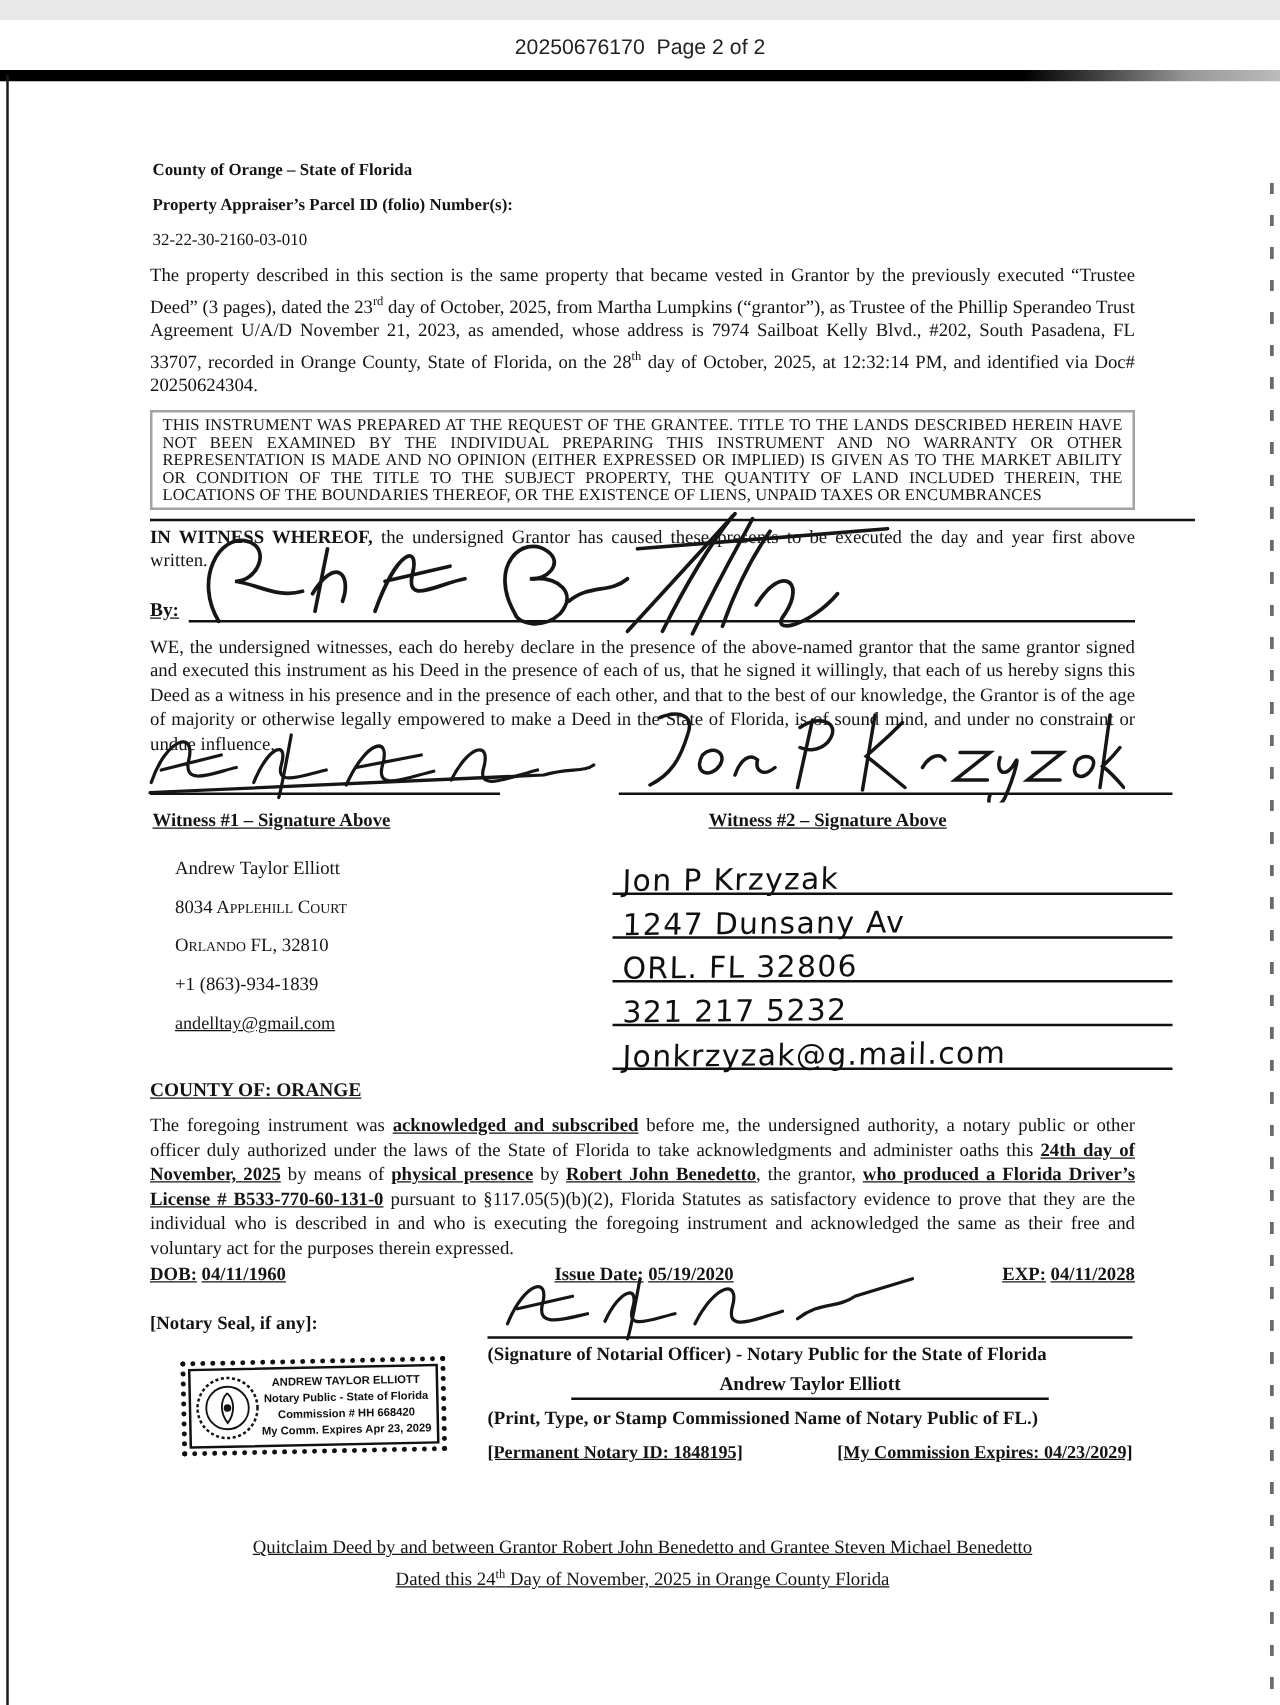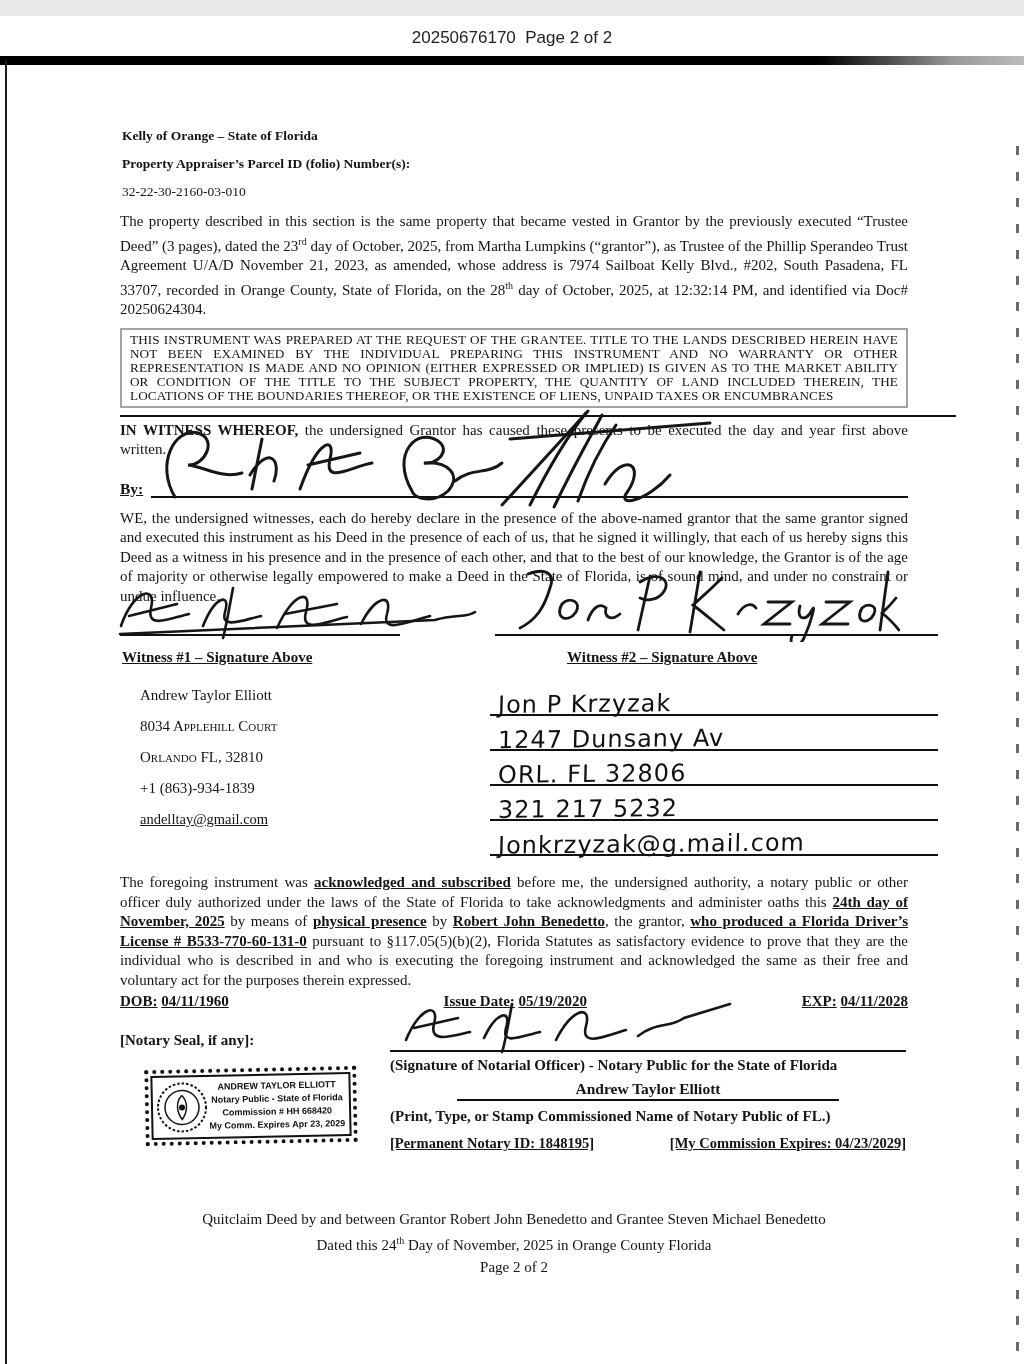--- a/index.html
+++ b/index.html
@@ -60,37 +60,37 @@
   .stamp-inner{border:2px solid #111;display:flex;align-items:center;padding:4px 3px;background:#fff;}
   .stamp-text{flex:1;font-family:"Liberation Sans",sans-serif;font-weight:bold;
         font-size:9px;line-height:1.45;text-align:center;color:#101010;}
   .notary-right{position:absolute;left:270px;top:0;width:516px;}
   .nsig-line{position:relative;border-bottom:2px solid #111;height:30px;}
   .nsig-caption{font-size:15px;font-weight:bold;margin-top:5px;}
   .nname{font-size:15.5px;font-weight:bold;text-align:center;border-bottom:2px solid #111;
          width:74%;margin:6px auto 0 auto;padding-bottom:1px;}
   .nprint{font-size:15px;font-weight:bold;margin-top:7px;}
   .nid-row{display:flex;justify-content:space-between;font-size:14.5px;font-weight:bold;margin-top:10px;font-family:Liberation Serif, serif;}
-  .footer{text-align:center;font-size:15px;line-height:22px;margin-top:20px;}
+  .footer{text-align:center;font-size:15px;line-height:22px;margin-top:20px;text-decoration:underline;}
   sup{font-size:10px;}
 </style>
 </head>
 <body>
 
 <div class="page">
 
   <div class="scan-header">20250676170  Page 2 of 2</div>
   <div class="scan-bar-top"></div>
   <div class="scan-line-left"></div>
   <div class="scan-line-right"></div>
   <div class="scan-bar-bottom"></div>
 
   <div class="content">
 
-    <p class="meta-line">Kelly of Orange – State of Florida</p>
+    <p class="meta-line">County of Orange – State of Florida</p>
     <p class="meta-line">Property Appraiser’s Parcel ID (folio) Number(s):</p>
     <p class="meta-plain">32-22-30-2160-03-010</p>
 
     <p class="para"><span>The property described in this section is the same property that became vested in Grantor by the previously executed “Trustee Deed” (3 pages), dated the 23</span><sup>rd</sup><span> day of October, 2025, from Martha Lumpkins (“grantor”), as Trustee of the Phillip Sperandeo Trust Agreement U/A/D November 21, 2023, as amended, whose address is 7974 Sailboat Kelly Blvd., #202, South Pasadena, FL 33707, recorded in Orange County, State of Florida, on the 28</span><sup>th</sup><span> day of October, 2025, at 12:32:14 PM, and identified via Doc# 20250624304.</span></p>
 
     <div class="box">THIS INSTRUMENT WAS PREPARED AT THE REQUEST OF THE GRANTEE. TITLE TO THE LANDS DESCRIBED HEREIN HAVE NOT BEEN EXAMINED BY THE INDIVIDUAL PREPARING THIS INSTRUMENT AND NO WARRANTY OR OTHER REPRESENTATION IS MADE AND NO OPINION (EITHER EXPRESSED OR IMPLIED) IS GIVEN AS TO THE MARKET ABILITY OR CONDITION OF THE TITLE TO THE SUBJECT PROPERTY, THE QUANTITY OF LAND INCLUDED THEREIN, THE LOCATIONS OF THE BOUNDARIES THEREOF, OR THE EXISTENCE OF LIENS, UNPAID TAXES OR ENCUMBRANCES</div>
 
     <div class="rule"></div>
 
     <div class="exec">
@@ -168,20 +168,21 @@
           <div class="hand-row">
               <span class="hand">321 217 5232</span>
             </div>
           <div class="hand-row">
               <span class="hand">Jonkrzyzak@g.mail.com</span>
             </div>
         </div>
       </div>
     </div>
 
+    <div class="state-head" style="margin-top:0;">COUNTY OF: ORANGE</div>
 
     <p class="para ack"><span>The foregoing instrument was </span><span class="b u">acknowledged and subscribed</span><span> before me, the undersigned authority, a notary public or other officer duly authorized under the laws of the State of Florida to take acknowledgments and administer oaths this </span><span class="b u">24th day of November, 2025</span><span> by means of </span><span class="b u">physical presence</span><span> by </span><span class="b u">Robert John Benedetto</span><span>, the grantor, </span><span class="b u">who produced a Florida Driver’s License # B533-770-60-131-0</span><span> pursuant to §117.05(5)(b)(2), Florida Statutes as satisfactory evidence to prove that they are the individual who is described in and who is executing the foregoing instrument and acknowledged the same as their free and voluntary act for the purposes therein expressed.</span></p>
 
     <div class="dob-row">
       <span><span class="u">DOB:</span> <span class="u">04/11/1960</span></span>
       <span><span class="u">Issue Date:</span> <span class="u">05/19/2020</span></span>
       <span><span class="u">EXP:</span> <span class="u">04/11/2028</span></span>
     </div>
 
     <div class="notary">
@@ -222,17 +223,16 @@
         <div class="nid-row">
           <span class="u">[Permanent Notary ID: 1848195]</span>
           <span class="u">[My Commission Expires: 04/23/2029]</span>
         </div>
       </div>
     </div>
 
     <div class="footer">
       <div>Quitclaim Deed by and between Grantor Robert John Benedetto and Grantee Steven Michael Benedetto</div>
       <div><span>Dated this 24</span><sup>th</sup><span> Day of November, 2025 in Orange County Florida</span></div>
-      <div>Page 2 of 2</div>
     </div>
 
   </div>
 </div>
 
 </body></html>

